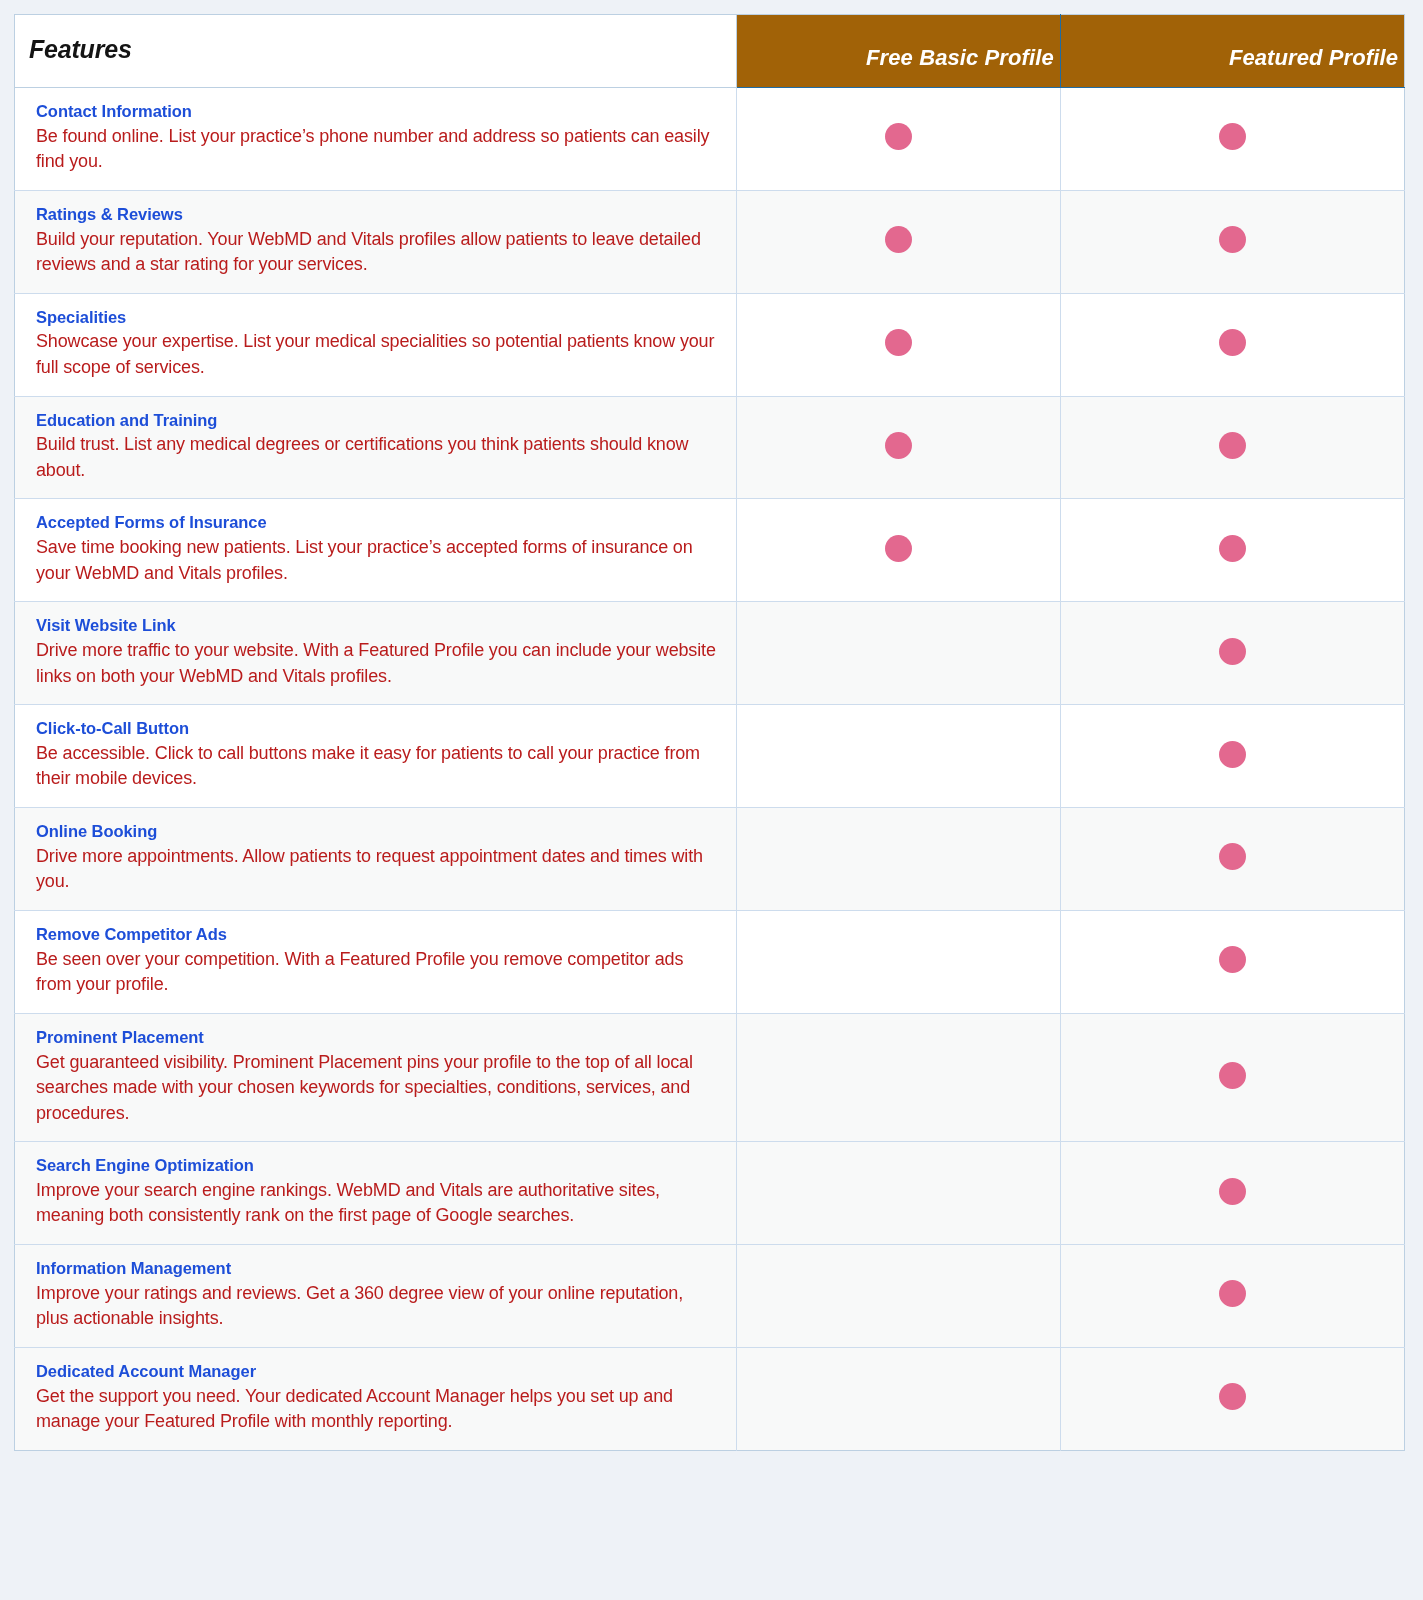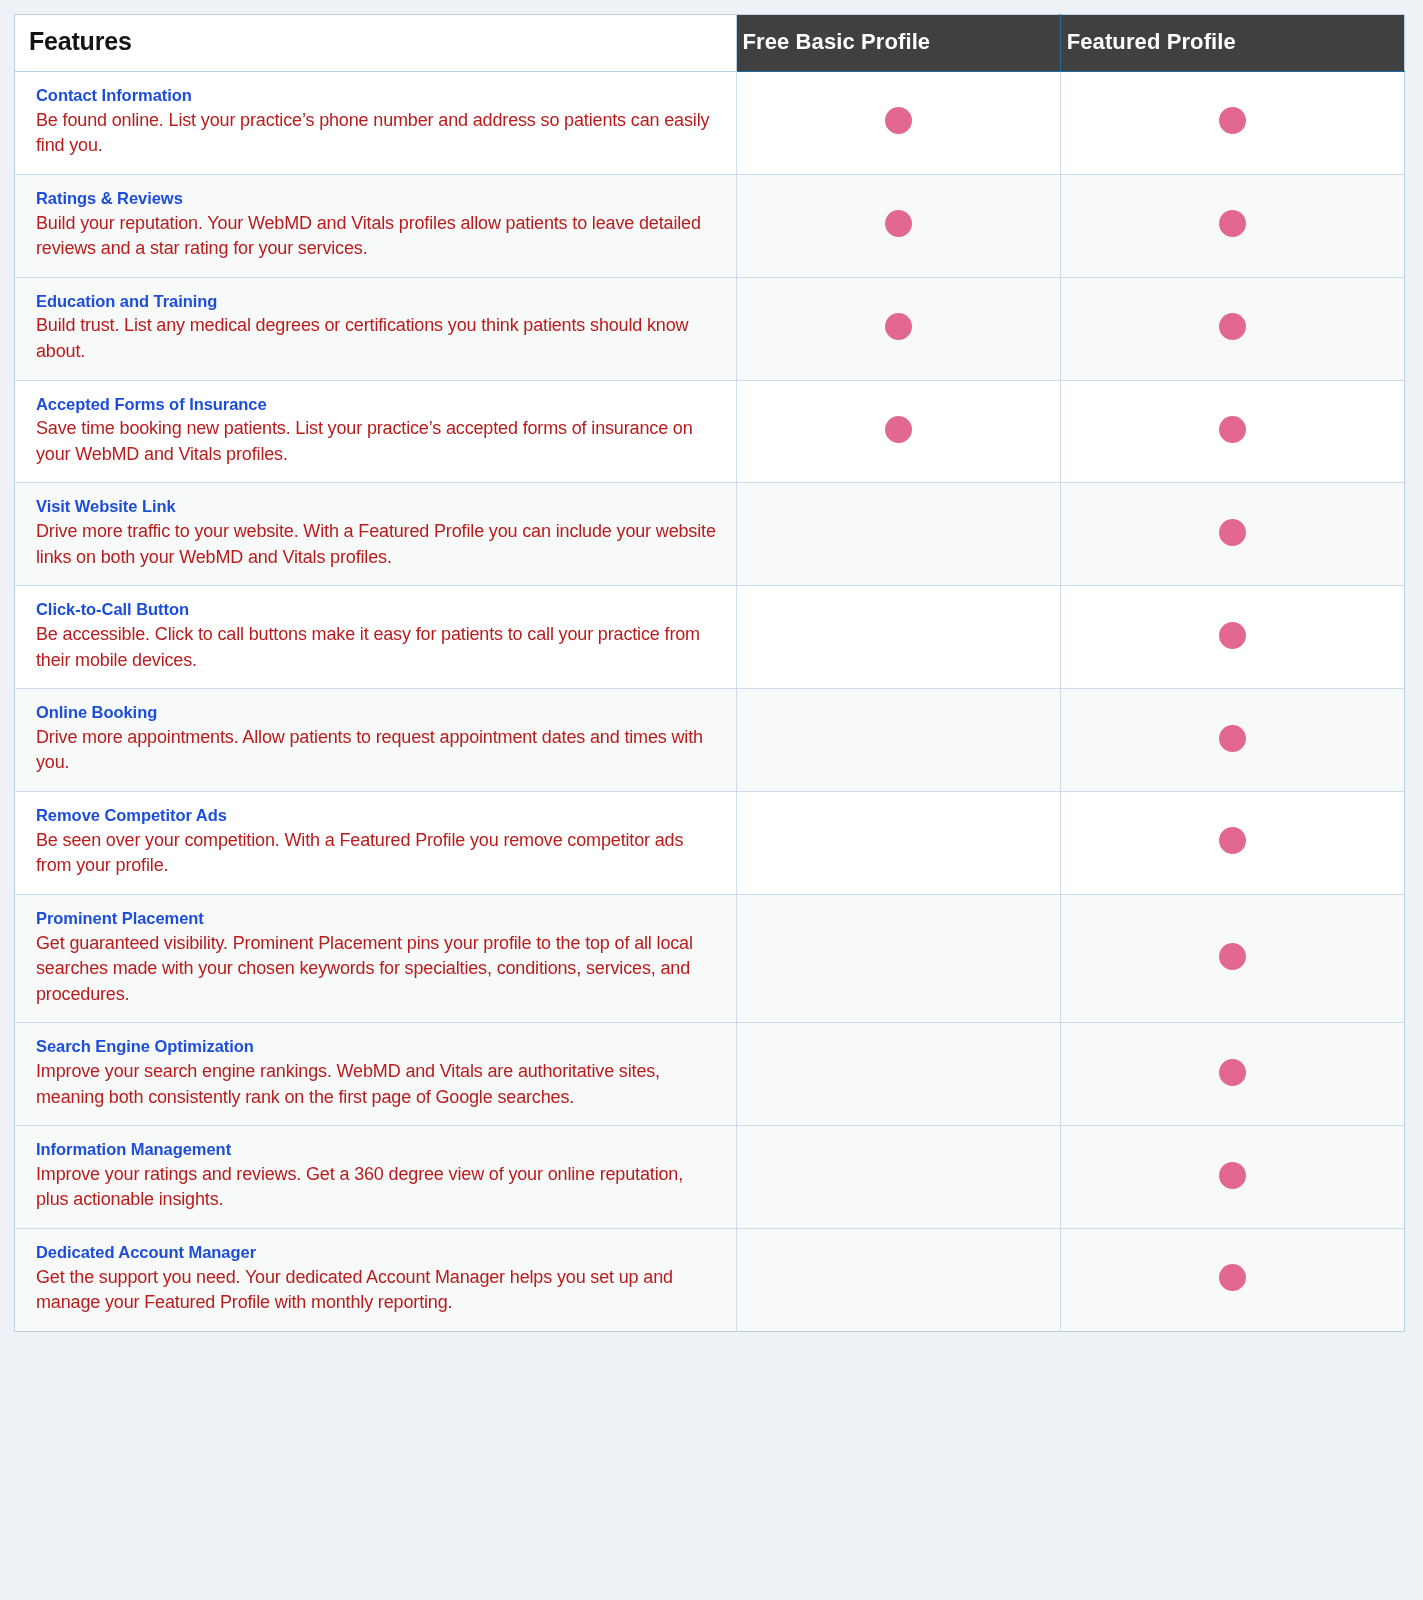--- a/index.html
+++ b/index.html
@@ -35,46 +35,47 @@
   .comparison-table col.col-features { width: 721px; }
   .comparison-table col.col-basic    { width: 324px; }
   .comparison-table col.col-featured { width: 344px; }
 
   
   thead th {
     padding: 0;
     margin: 9px;
     vertical-align: middle;
     border: 1px solid #bcd0e2;
+    font-style: italic;
   }
 
   th.features-head {
     background: #ffffff;
     text-align: left;
     padding: 10px 0 12px 14px;
     border-left: none;
     border-top: none;
   }
 
   th.features-head .title {
     font-size: 25px;
     font-weight: bold;
     color: #141414;
     letter-spacing: -0.2px;
     line-height: 1.1;
   }
 
   th.plan-head {
-    background: #404040;
+    background: #a16207;
     color: #ffffff;
-    text-align: left;
+    text-align: right;
     font-size: 22px;
     font-weight: bold;
     letter-spacing: 0.1px;
-    padding: 14px 6px 16px;
+    padding: 30px 6px 16px;
     border-color: #1e6ca5;
     border-top: none;
   }
   th.plan-head.last { border-right: none; }
 
   
   tbody td {
     border: 1px solid #cddced;
     padding: 0;
     vertical-align: top;
@@ -153,20 +154,28 @@
           <td class="mark-cell"><span class="dot"></span></td>
         </tr>
         <tr class="even">
           <td class="feature-cell">
             <div class="feature-title">Ratings &amp; Reviews</div>
             <div class="feature-desc">Build your reputation. Your WebMD and Vitals profiles allow patients to leave detailed reviews and a star rating for your services.</div>
           </td>
           <td class="mark-cell"><span class="dot"></span></td>
           <td class="mark-cell"><span class="dot"></span></td>
         </tr>
+        <tr class="odd">
+          <td class="feature-cell">
+            <div class="feature-title">Specialities</div>
+            <div class="feature-desc">Showcase your expertise. List your medical specialities so potential patients know your full scope of services.</div>
+          </td>
+          <td class="mark-cell"><span class="dot"></span></td>
+          <td class="mark-cell"><span class="dot"></span></td>
+        </tr>
         <tr class="even">
           <td class="feature-cell">
             <div class="feature-title">Education and Training</div>
             <div class="feature-desc">Build trust. List any medical degrees or certifications you think patients should know about.</div>
           </td>
           <td class="mark-cell"><span class="dot"></span></td>
           <td class="mark-cell"><span class="dot"></span></td>
         </tr>
         <tr class="odd">
           <td class="feature-cell">

